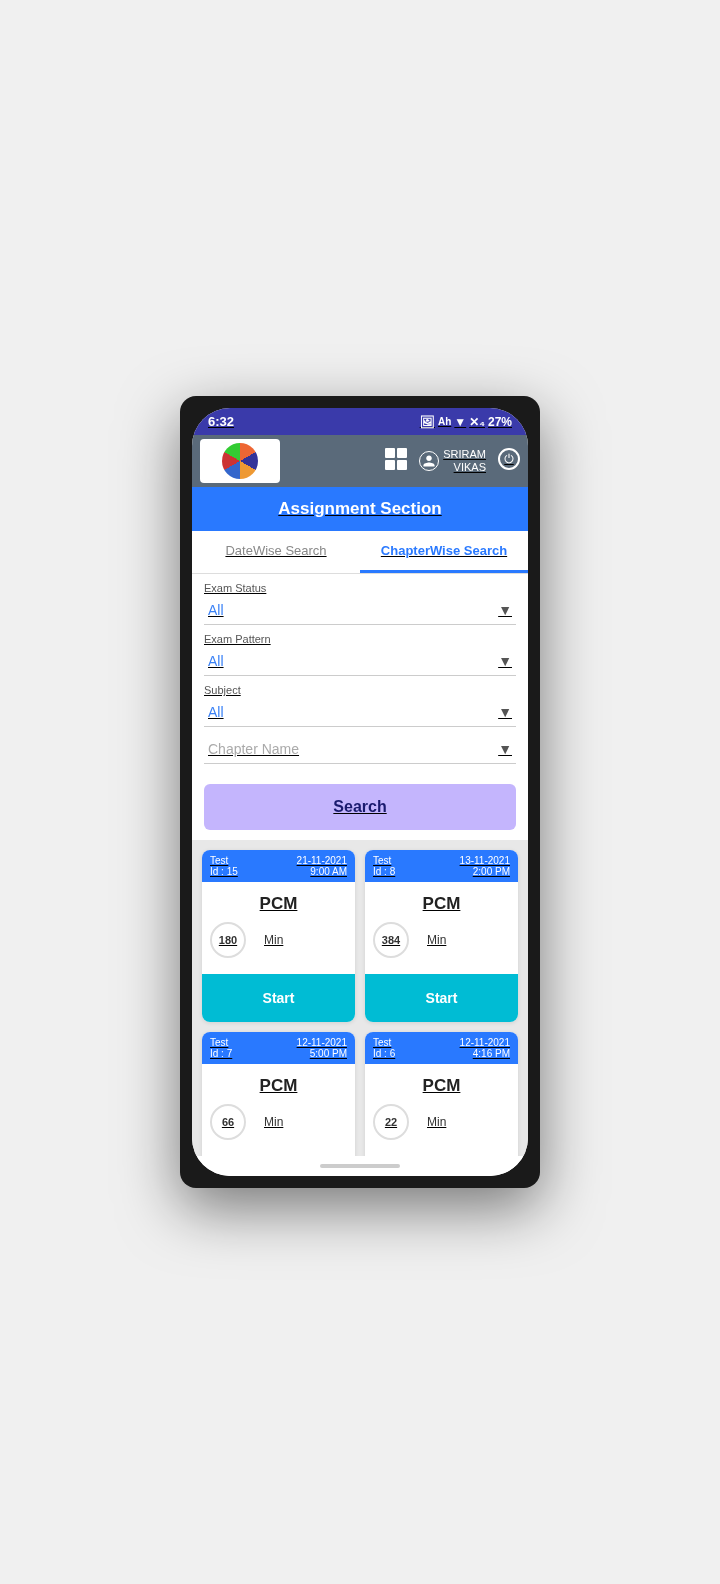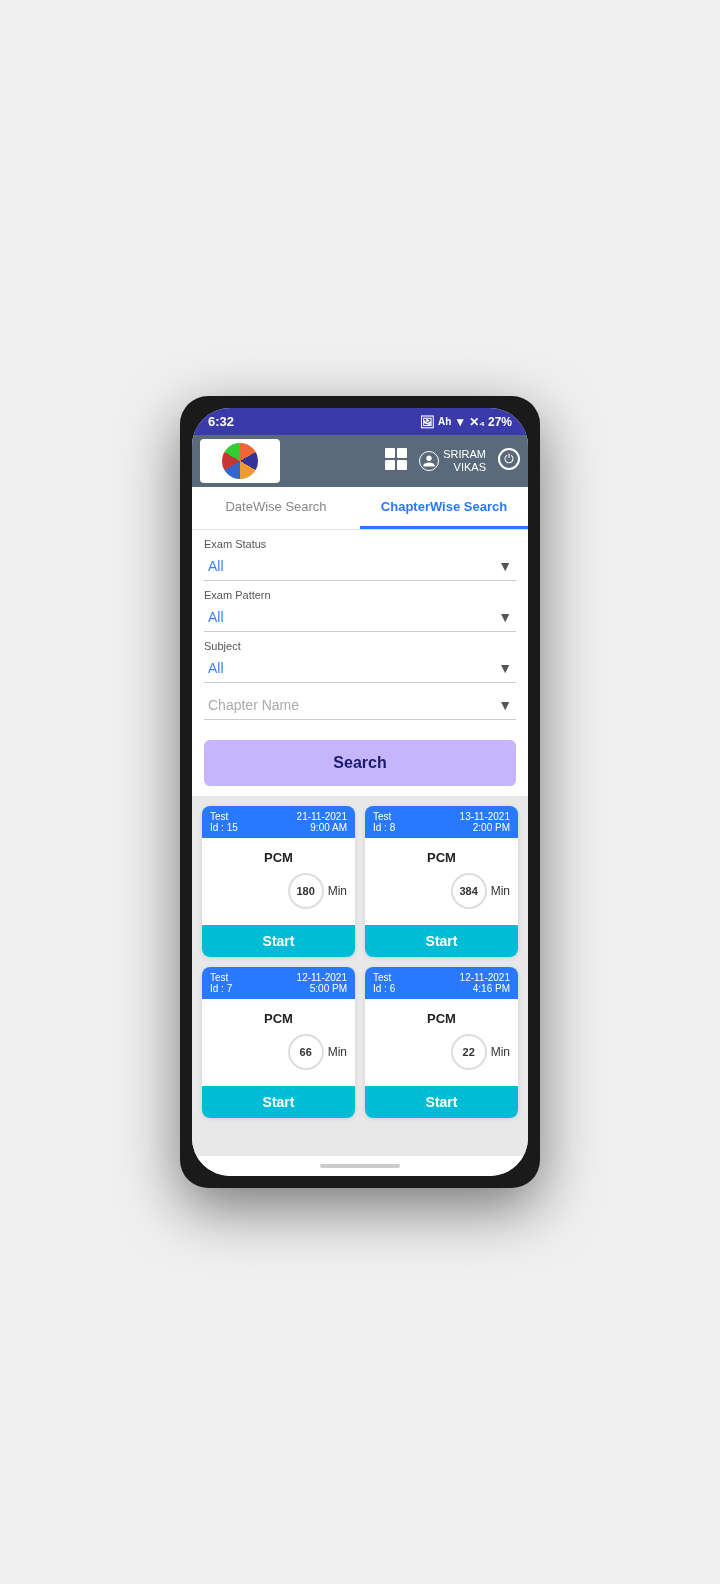--- a/index.html
+++ b/index.html
@@ -8,24 +8,25 @@
       display: flex;
       justify-content: center;
       align-items: center;
       min-height: 100vh;
       font-family: 'Segoe UI', Arial, sans-serif;
     }
     .phone-outer {
       width: 360px;
       height: 792px;
       background: #1a1a1a;
-      border-radius: 28px;
+      border-radius: 16px;
       padding: 12px;
       box-shadow: 0 20px 60px rgba(0,0,0,0.5);
       position: relative;
+      text-decoration: underline;
     }
     .phone-inner {
       width: 100%;
       height: 100%;
       background: #fff;
       border-radius: 38px;
       overflow: hidden;
       display: flex;
       flex-direction: column;
     }
@@ -204,46 +205,46 @@
     .card-header-row {
       display: flex;
       justify-content: space-between;
       font-size: 10px;
     }
     .card-body {
       padding: 8px;
       text-align: center;
     }
     .card-subject {
-      font-size: 13px;
+      font-size: 17px;
       font-weight: 600;
       color: #222;
       margin: 4px 0 8px;
     }
     .card-time {
       display: flex;
       align-items: center;
-      justify-content: flex-end;
-      gap: 4px;
+      justify-content: flex-start;
+      gap: 18px;
       margin-bottom: 8px;
     }
     .time-circle {
       width: 36px; height: 36px;
       border-radius: 50%;
       border: 2px solid #ddd;
       display: flex; align-items: center; justify-content: center;
       font-size: 11px; font-weight: 600; color: #333;
     }
     .card-time-label { font-size: 12px; color: #333; }
     .start-btn {
       background: #00bcd4;
       color: white;
       border: none;
       width: 100%;
-      padding: 8px;
+      padding: 16px;
       font-size: 14px;
       font-weight: 600;
       cursor: pointer;
       border-radius: 0 0 4px 4px;
     }
 
     
     .bottom-bar {
       background: #fff;
       height: 20px;
@@ -296,20 +297,23 @@
           </div>
           <div class="user-name">
             <div>SRIRAM</div>
             <div>VIKAS</div>
           </div>
         </div>
         <div class="power-btn">⏻</div>
       </div>
     </div>
 
+    <div class="page-title-bar">
+      <span>Assignment Section</span>
+    </div>
 
     <div class="tabs">
       <div class="tab">
         <span>DateWise Search</span>
       </div>
       <div class="tab active">
         <span>ChapterWise Search</span>
       </div>
     </div>
 

